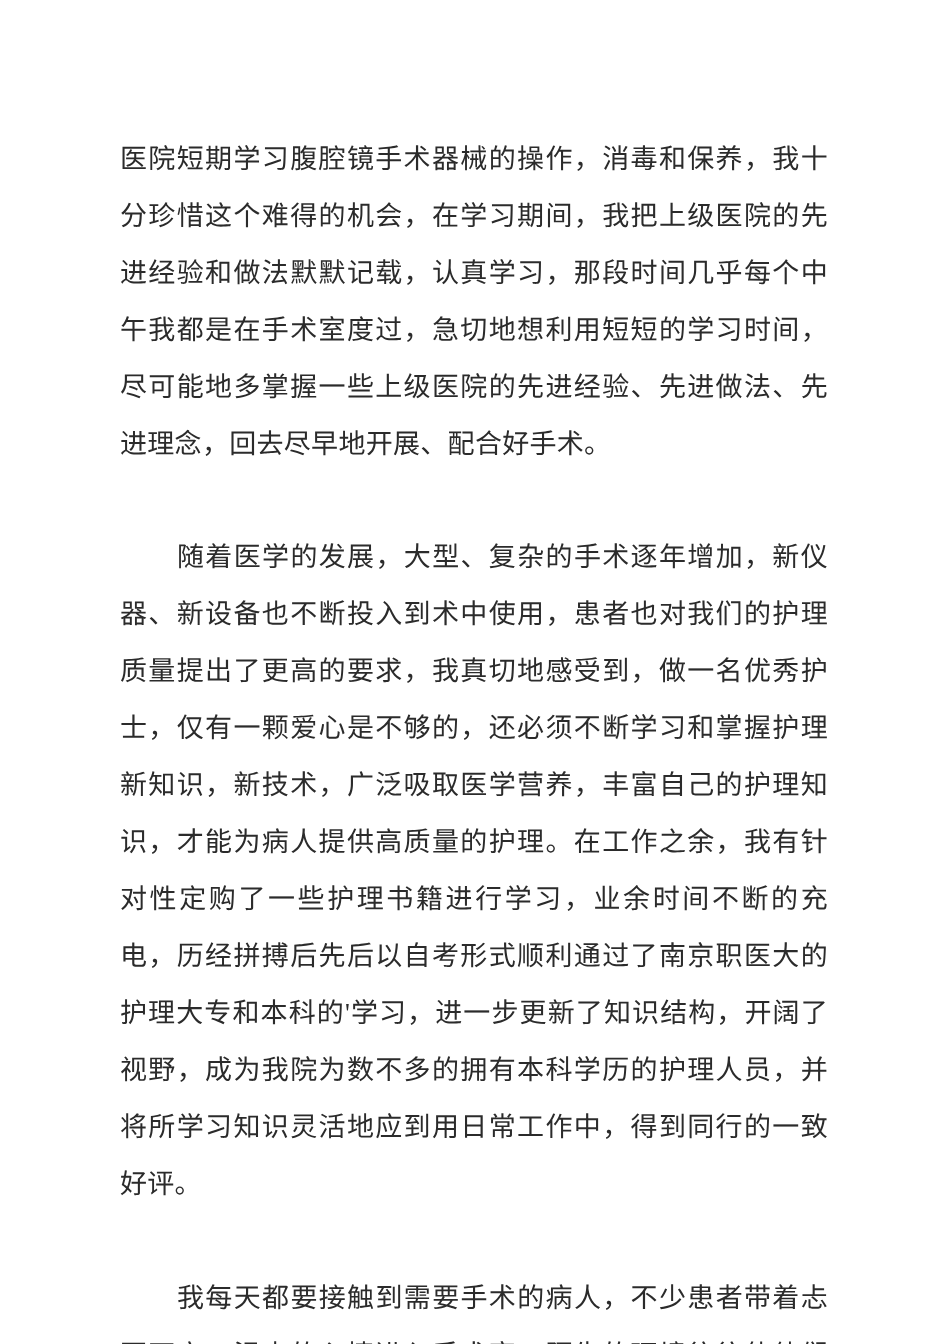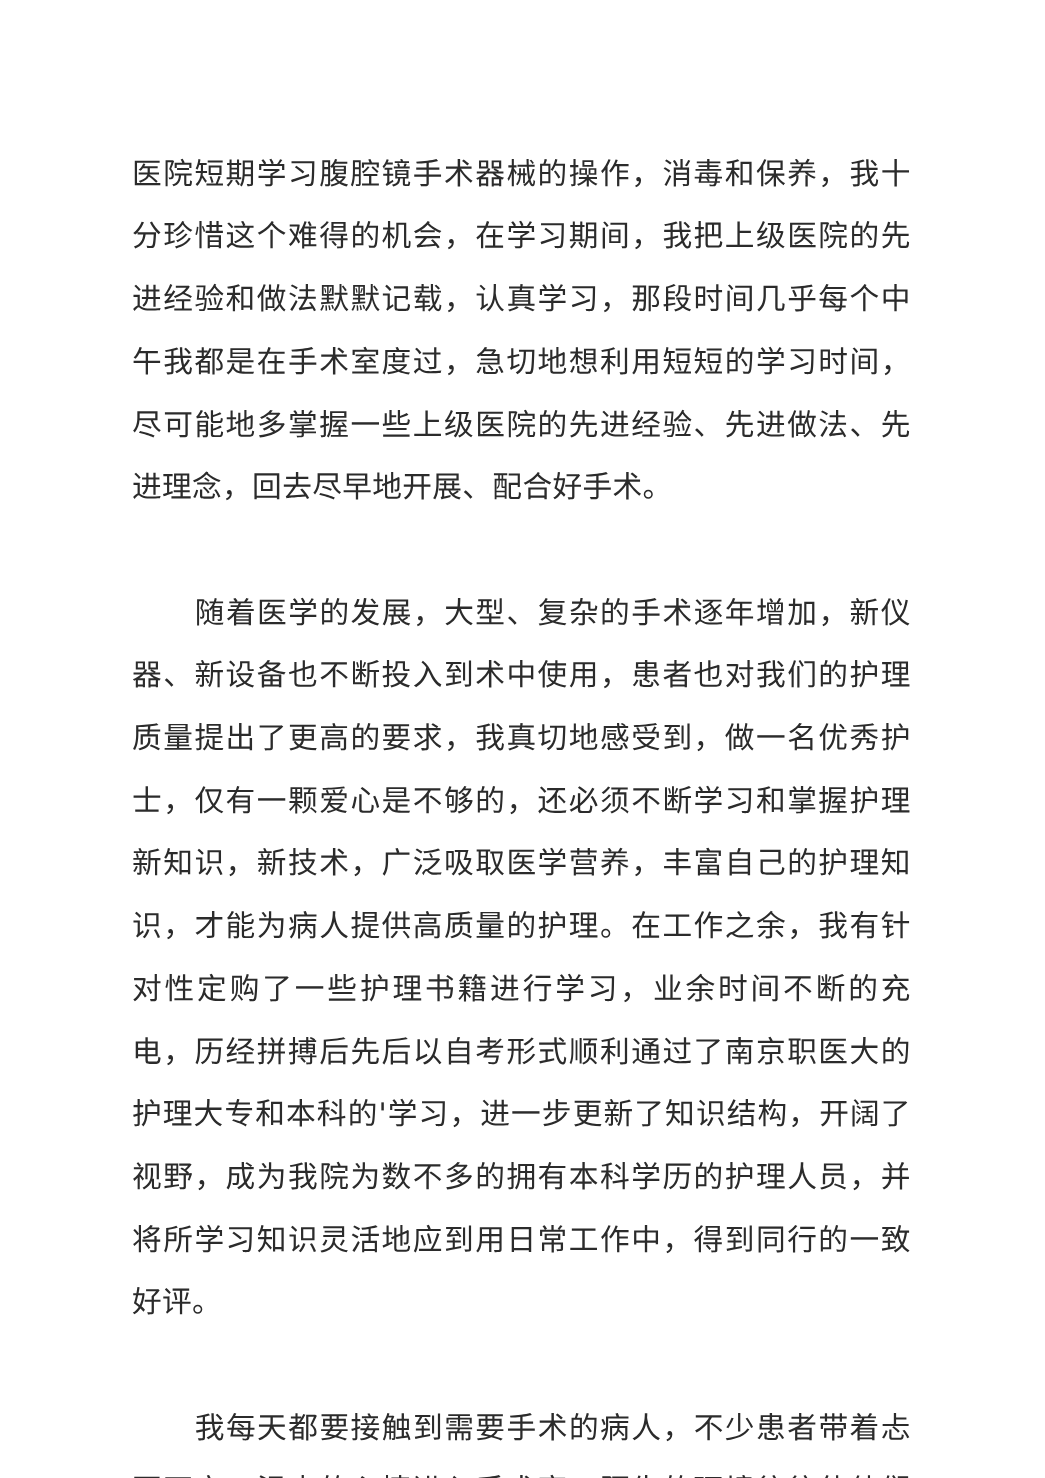--- a/index.html
+++ b/index.html
@@ -35,20 +35,21 @@
     text-justify: inter-character;
     letter-spacing: 0.3px;
     word-break: break-all;
     -webkit-font-smoothing: antialiased;
   }
   .para + .para {
     margin-top: 57px;
   }
   .para.indent {
     text-indent: 57px;
+    font-family: Liberation Serif, serif;
   }
   .para.continuation {
     text-indent: 0;
   }
   .para.truncated {
     text-align: justify;
   }
 </style>
 </head>
 <body>

